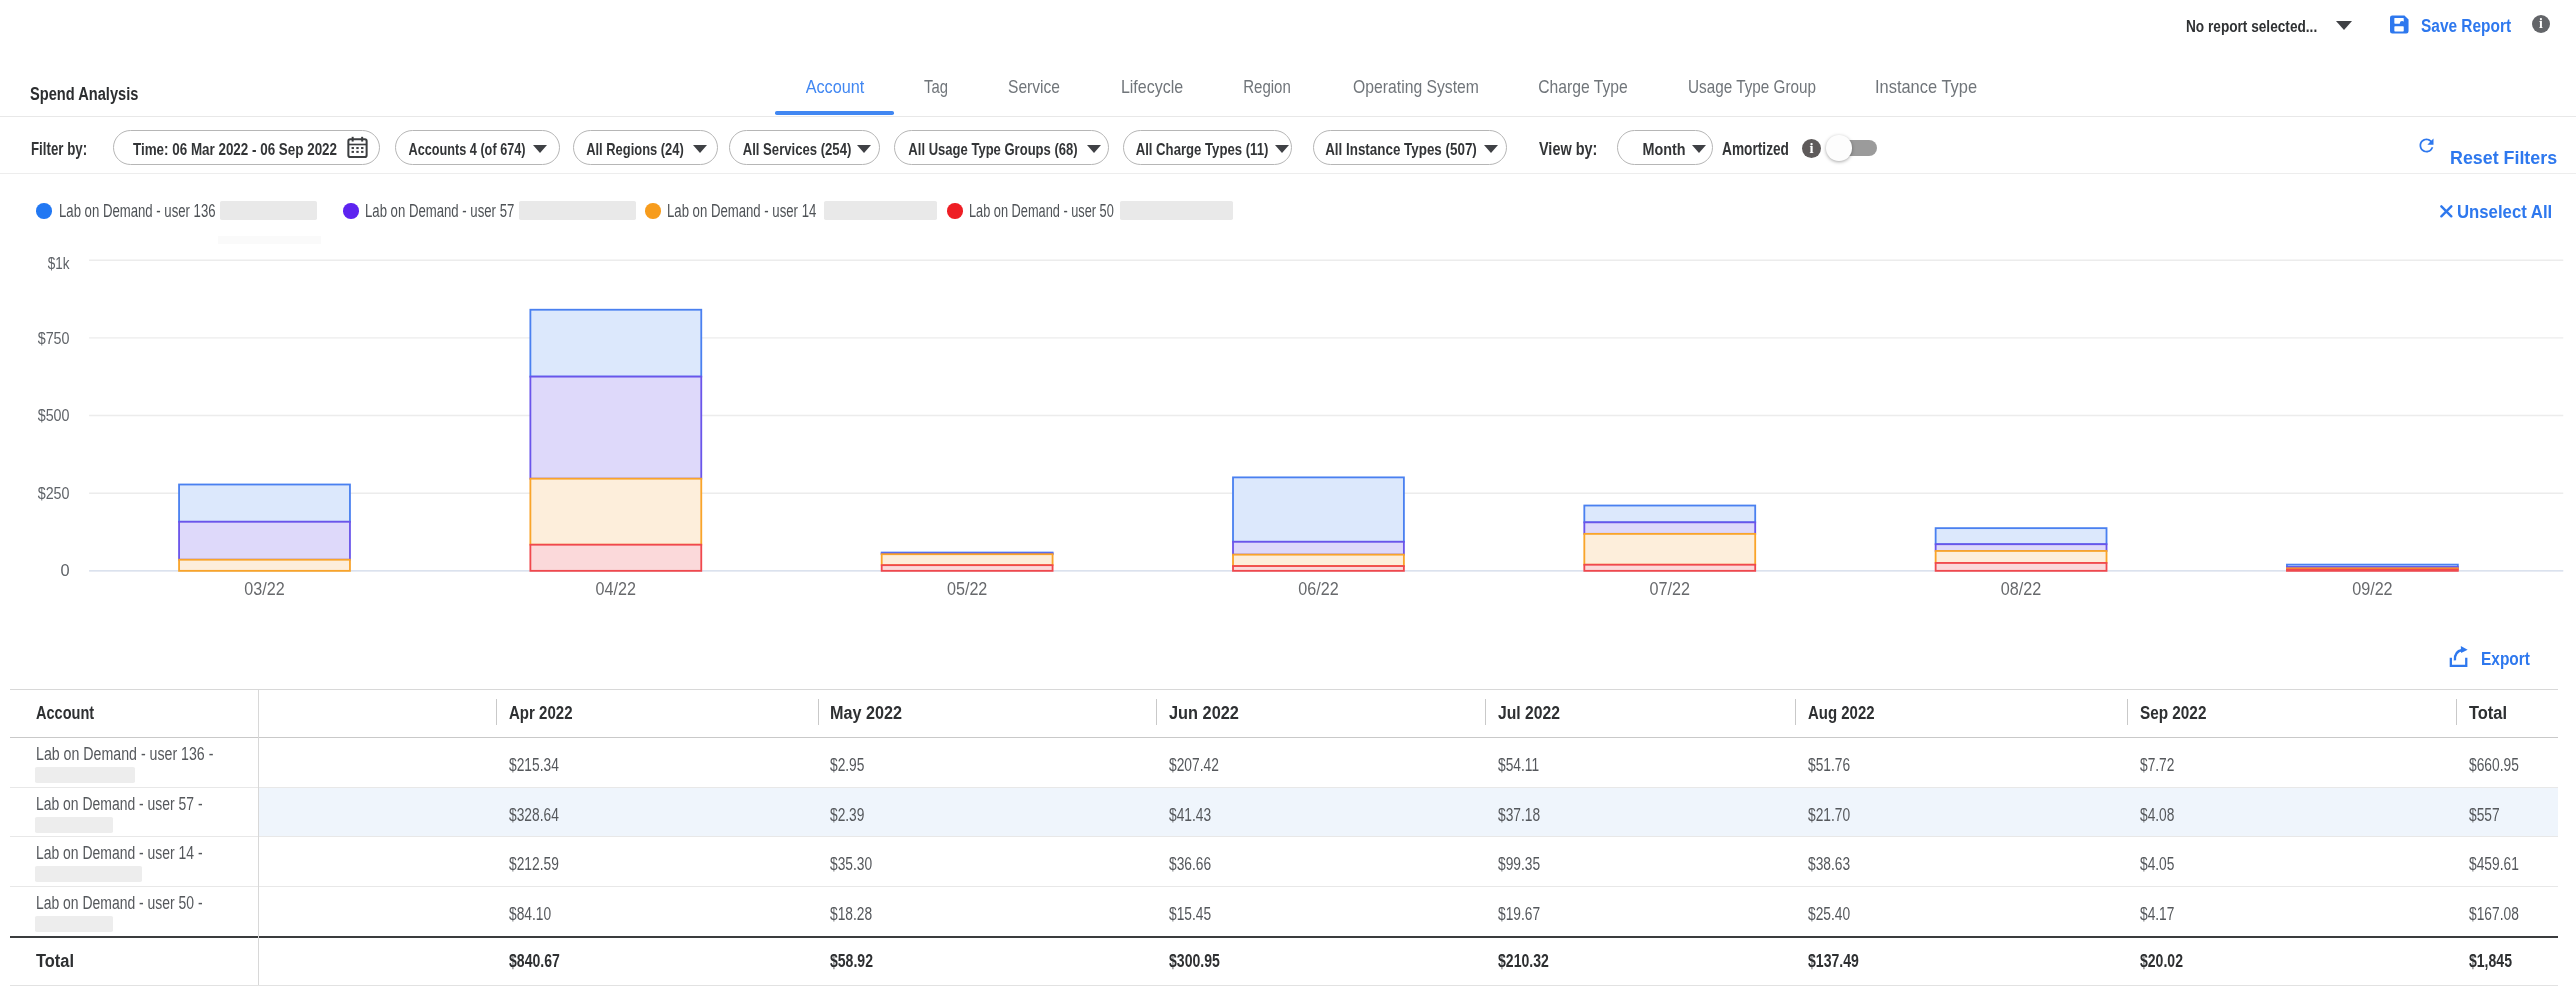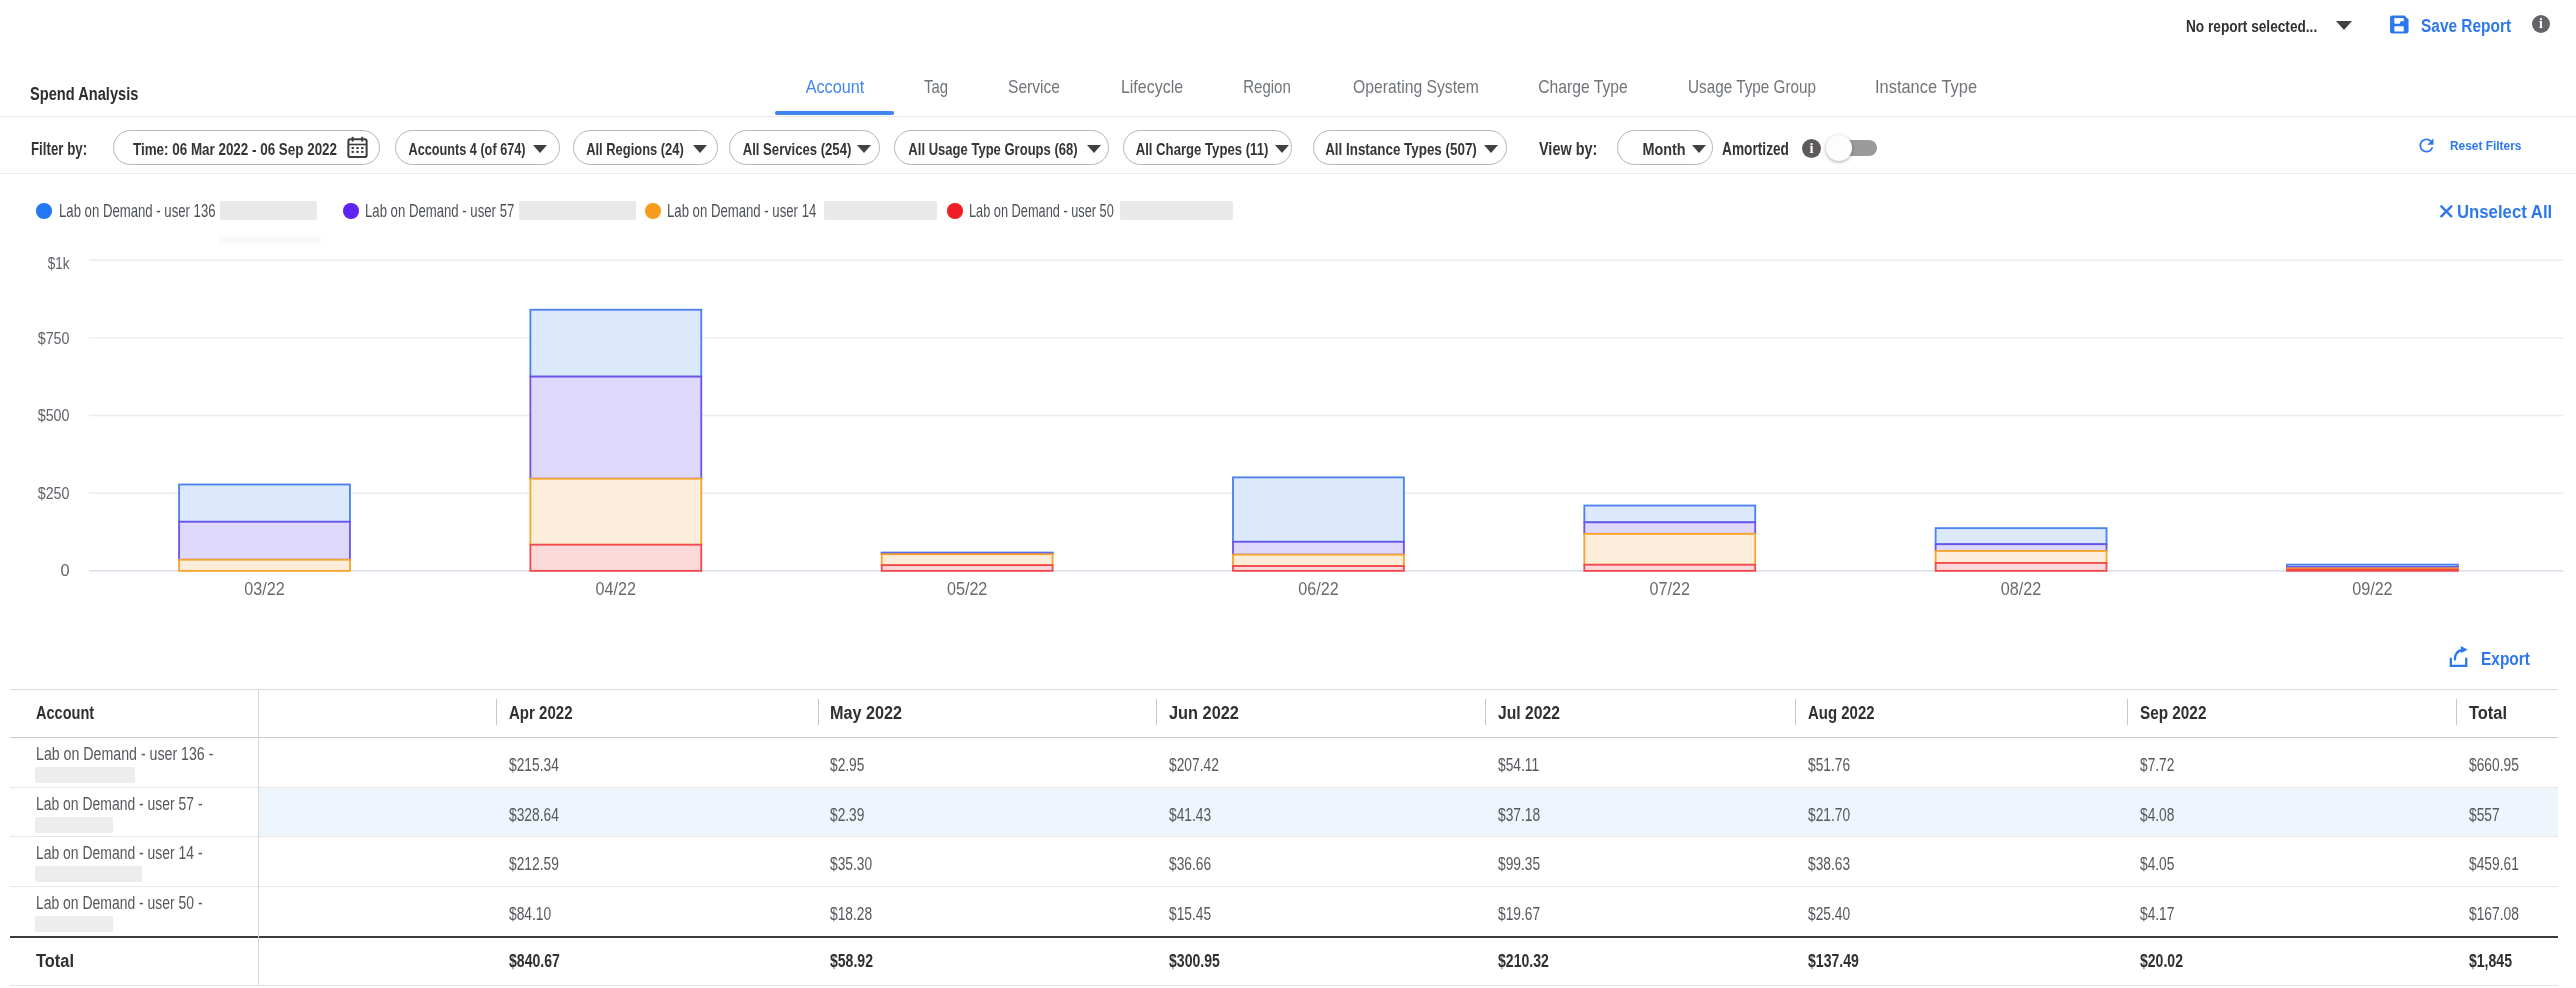--- a/index.html
+++ b/index.html
@@ -62,21 +62,21 @@
 <div style="position:absolute;left:1617px;top:130px;width:96px;height:35px;border:1.4px solid #b6b6b6;border-radius:18px;box-sizing:border-box;"></div>
 <div style="position:absolute;left:1664px;top:139px;font-size:17.3px;line-height:20px;font-weight:700;color:#333537;white-space:nowrap;transform:translateZ(0) translateX(-50%) scaleX(0.8316);transform-origin:center;">Month</div>
 <div style="position:absolute;left:1692px;top:145px;width:0;height:0;border-left:7.7px solid transparent;border-right:7.7px solid transparent;border-top:8.6px solid #3f4145;"></div>
 <div style="position:absolute;left:1722px;top:138px;font-size:18px;line-height:22px;font-weight:700;color:#333537;white-space:nowrap;transform:translateZ(0) scaleX(0.7612);transform-origin:left center;">Amortized</div>
 <div style="position:absolute;left:1802px;top:139px;width:19px;height:19px;border-radius:50%;background:#5e5a5a;color:#fff;text-align:center;font-family:'Liberation Serif',serif;font-weight:700;font-size:14.5px;line-height:19px;">i</div>
 <div style="position:absolute;left:1841px;top:140px;width:36px;height:16px;border-radius:8.2px;background:#9b9b9b;"></div>
 <div style="position:absolute;left:1826px;top:135px;width:25.5px;height:25.5px;border-radius:50%;background:#fdfdfd;box-shadow:0 0.9px 3.6px rgba(0,0,0,0.35);"></div>
 <svg style="position:absolute;left:2416px;top:135px" width="21" height="21" viewBox="0 0 24 24">
 <path fill="#2e78ee" d="M17.65 6.35A7.958 7.958 0 0 0 12 4c-4.42 0-7.99 3.58-7.99 8s3.57 8 7.99 8c3.73 0 6.84-2.55 7.73-6h-2.08A5.99 5.99 0 0 1 12 18c-3.31 0-6-2.69-6-6s2.69-6 6-6c1.66 0 3.14.69 4.22 1.78L13 11h7V4l-2.35 2.35z"></path>
     </svg>
-<div style="position:absolute;left:2450px;top:135px;font-size:12px;line-height:22px;font-weight:700;color:#2e78ee;white-space:nowrap;transform:translateZ(0) scaleX(0.9908);transform-origin:left center;">Reset Filters</div>
+<div style="position:absolute;left:2450px;top:147px;font-size:18px;line-height:22px;font-weight:700;color:#2e78ee;white-space:nowrap;transform:translateZ(0) scaleX(0.9908);transform-origin:left center;">Reset Filters</div>
 <div style="position:absolute;left:0px;top:173px;width:2576px;height:1.4px;background:#ededed;"></div>
 <div style="position:absolute;left:36px;top:203px;width:15.5px;height:15.5px;border-radius:50%;background:#2278f3;"></div>
 <div style="position:absolute;left:59px;top:200px;font-size:18px;line-height:22px;color:#4e5256;white-space:nowrap;transform:translateZ(0) scaleX(0.7311);transform-origin:left center;">Lab on Demand - user 136</div>
 <div style="position:absolute;left:220px;top:201px;width:97px;height:19px;background:#e9e9e9;border-radius:1.8px;"></div>
 <div style="position:absolute;left:343px;top:203px;width:15.5px;height:15.5px;border-radius:50%;background:#5d23f0;"></div>
 <div style="position:absolute;left:365px;top:200px;font-size:18px;line-height:22px;color:#4e5256;white-space:nowrap;transform:translateZ(0) scaleX(0.7313);transform-origin:left center;">Lab on Demand - user 57</div>
 <div style="position:absolute;left:519px;top:201px;width:117px;height:19px;background:#e9e9e9;border-radius:1.8px;"></div>
 <div style="position:absolute;left:645px;top:203px;width:15.5px;height:15.5px;border-radius:50%;background:#f79c1d;"></div>
 <div style="position:absolute;left:667px;top:200px;font-size:18px;line-height:22px;color:#4e5256;white-space:nowrap;transform:translateZ(0) scaleX(0.7313);transform-origin:left center;">Lab on Demand - user 14</div>
 <div style="position:absolute;left:824px;top:201px;width:113px;height:19px;background:#e9e9e9;border-radius:1.8px;"></div>

